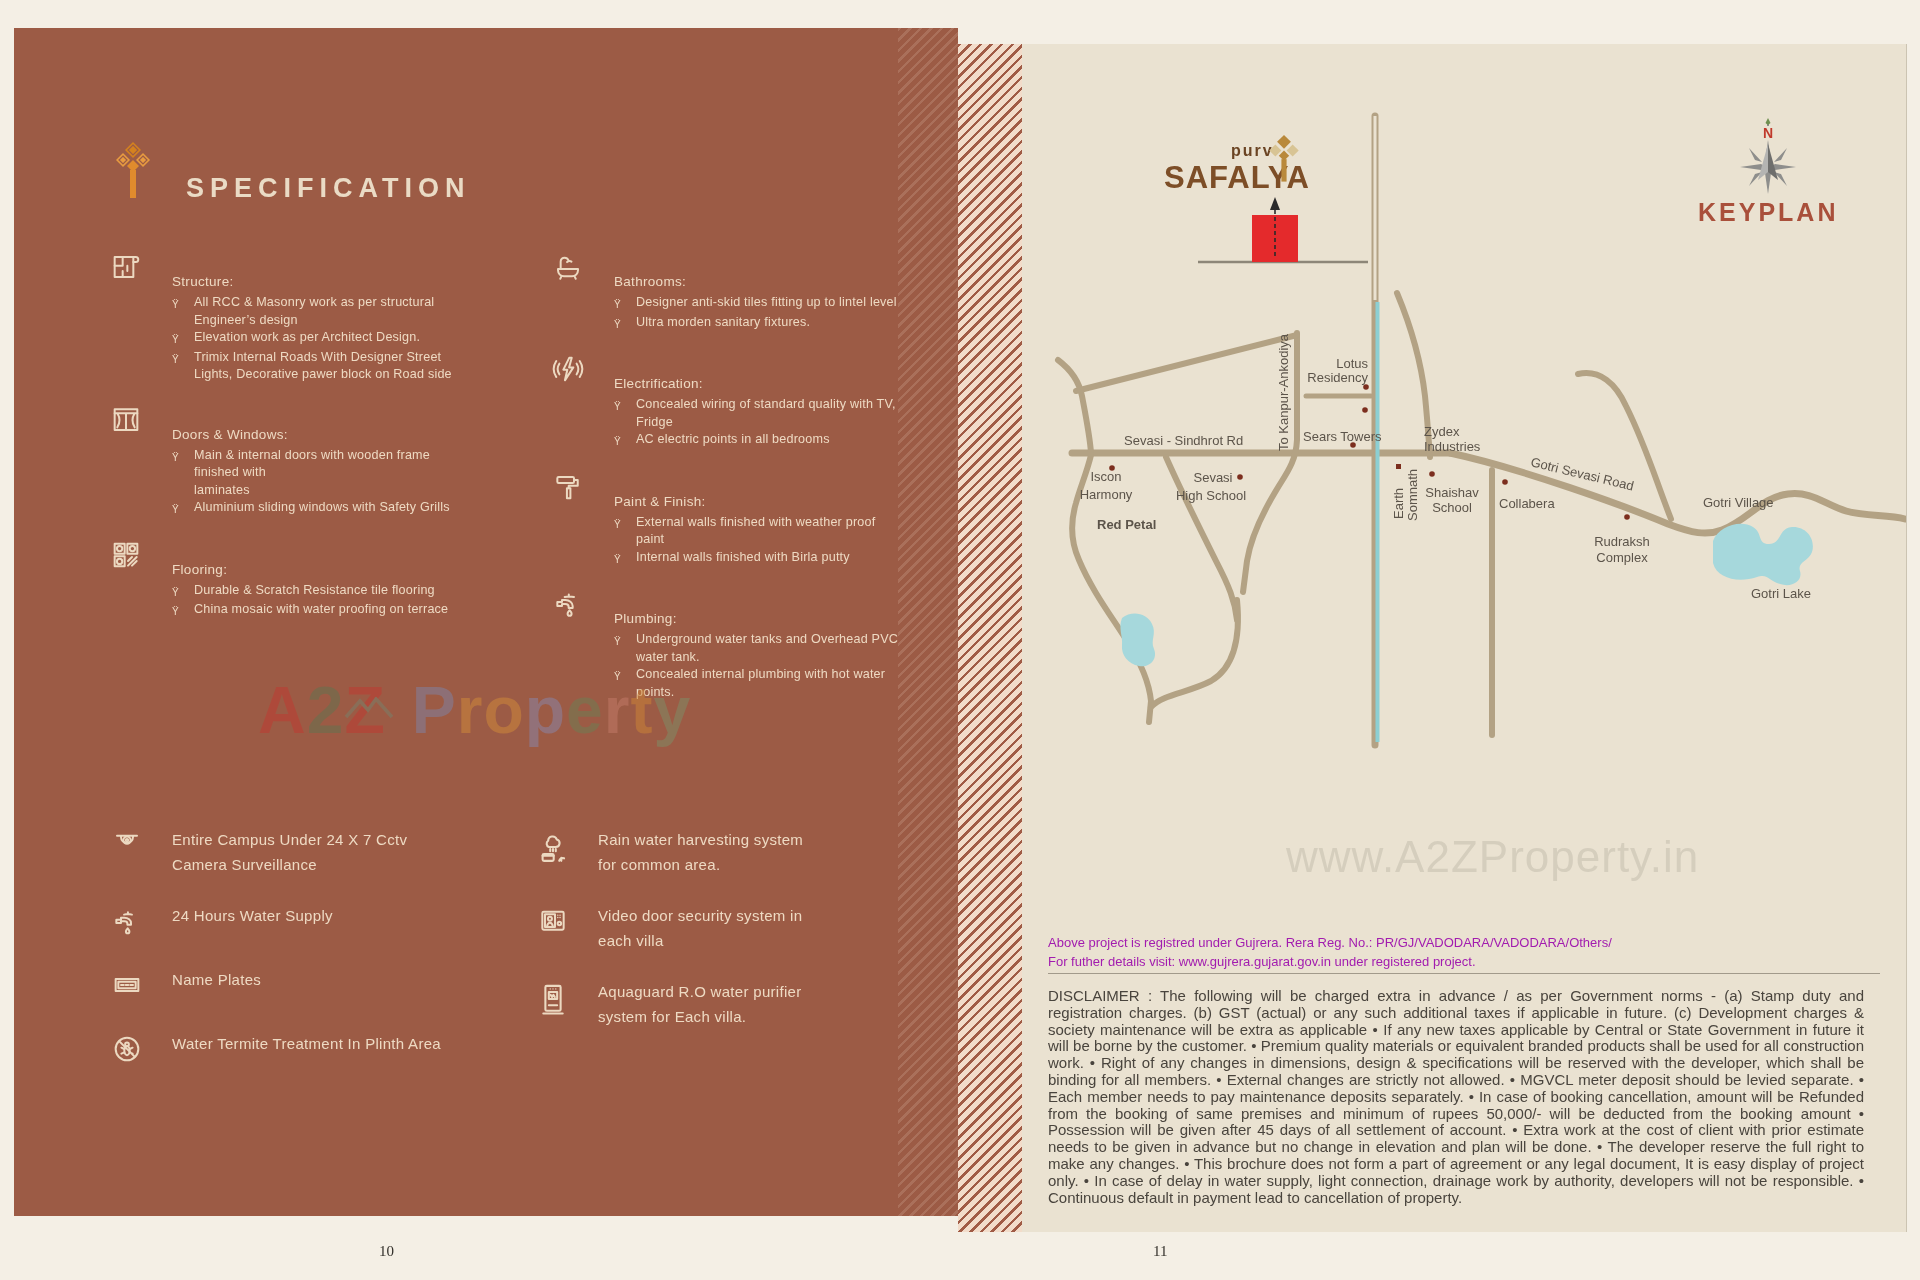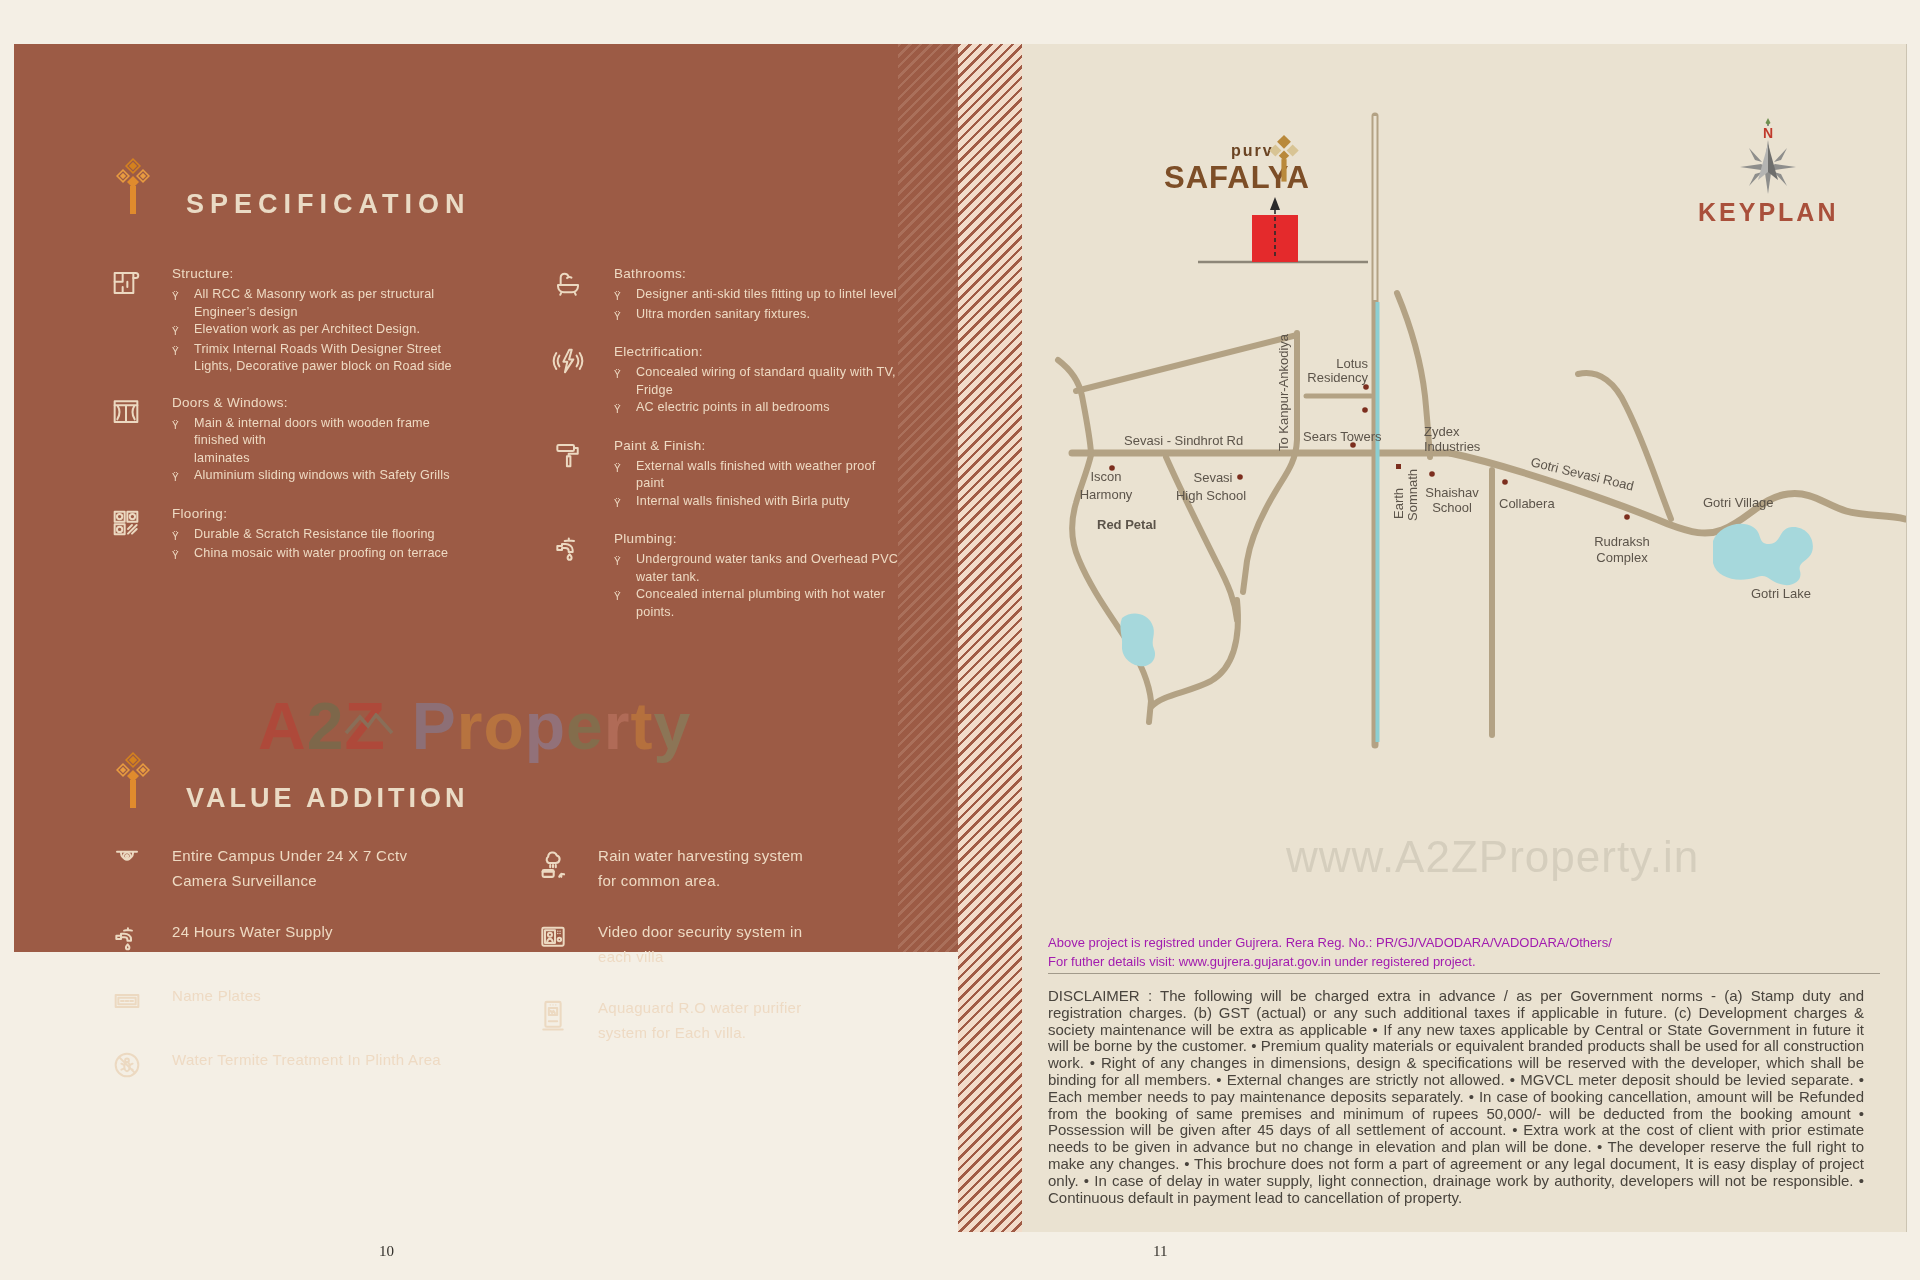--- a/index.html
+++ b/index.html
@@ -1,40 +1,40 @@
 <!DOCTYPE html>
 <html><head>
 <meta charset="utf-8">
 <style>
   html,body{margin:0;padding:0;background:#cfcabd;}
   .canvas{position:relative;width:1920px;height:1280px;background:#f4efe5;overflow:hidden;
           font-family:"Liberation Sans",sans-serif;}
 
   
-  .left-page{position:absolute;left:14px;top:44px;width:944px;height:908px;
+  .left-page{position:absolute;left:14px;top:28px;width:944px;height:1188px;
              background:#9c5b45;color:#eedac3;}
   .left-page::after{content:"";position:absolute;right:0;top:0;bottom:0;width:60px;
              background:repeating-linear-gradient(135deg,rgba(243,221,204,.16) 0 2.5px,transparent 2.5px 7.5px);}
   .stripe-band{position:absolute;left:958px;top:44px;width:64px;height:1188px;
              background:repeating-linear-gradient(135deg,#a05b45 0 2.5px,#f2dcca 2.5px 7.5px);}
 
   .sec-head{position:absolute;display:flex;align-items:flex-end;}
   #spec-head{left:96px;top:112px;}
   #value-head{left:96px;top:706px;}
   .sec-head .txt{margin-left:30px;font-size:27px;font-weight:700;letter-spacing:6px;
                  color:#eadbc5;line-height:1;padding-bottom:4px;}
   #value-head .txt{letter-spacing:4px;}
 
   .spec-body{position:absolute;left:96px;top:222px;display:grid;
              grid-template-columns:410px auto;column-gap:32px;}
   .value-body{position:absolute;left:96px;top:799px;display:grid;
              grid-template-columns:410px auto;column-gap:16px;}
   .g{display:flex;margin-bottom:19px;}
   .g-icon{flex:0 0 34px;margin-right:28px;padding-top:1px;}
-  .g-title{font-size:13.5px;margin-bottom:5px;letter-spacing:.3px;}
+  .g-title{font-size:13.5px;margin-bottom:5px;letter-spacing:.3px;margin-top:24px;}
   .b-row{display:flex;font-size:12.6px;line-height:17.5px;}
   .b-glyph{flex:0 0 22px;font-size:10px;padding-top:2px;}
   .b-text{white-space:pre-line;letter-spacing:.2px;}
   .g-note{font-size:12.6px;line-height:17.5px;white-space:pre-line;letter-spacing:.2px;}
 
   .v-item{display:flex;margin-bottom:26px;}
   .v-icon{flex:0 0 34px;margin-right:28px;padding-top:2px;}
   .v-text{font-size:15px;line-height:25px;white-space:pre-line;letter-spacing:.3px;}
 
   .ln{stroke:#ecd9c1;fill:none;stroke-width:1.5;stroke-linecap:round;stroke-linejoin:round;}
@@ -272,35 +272,20 @@
     </div>
 
     <div class="wm-left">
       <span class="wm-roof">
         <svg width="56" height="22" viewBox="0 0 56 22">
           <path d="M2 20L16 4l8 9 8-11 16 18" fill="none" stroke="#78806a" stroke-width="3.5"></path>
         </svg>
       </span><span class="wl0">A</span><span class="wl1">2</span><span class="wl2">Z</span><span class="wl3">P</span><span class="wl4">r</span><span class="wl5">o</span><span class="wl6">p</span><span class="wl7">e</span><span class="wl8">r</span><span class="wl9">t</span><span class="wl10">y</span>
     </div>
 
-    <div class="sec-head" id="value-head">
-      <span>
-        <svg width="46" height="62" viewBox="0 0 44 62">
-          <path d="M22 2l8 8-8 8-8-8z" fill="#d4811e"></path>
-          <path d="M12 13l7 7-7 7-7-7z" fill="#e89b40"></path>
-          <path d="M32 13l7 7-7 7-7-7z" fill="#e89b40"></path>
-          <path d="M22 20l6 6-6 6-6-6z" fill="#e08b2d"></path>
-          <path d="M22 5l5 5-5 5-5-5z" fill="none" stroke="#9c5b45" stroke-width="1.2"></path>
-          <path d="M12 16l4 4-4 4-4-4z" fill="none" stroke="#9c5b45" stroke-width="1.2"></path>
-          <path d="M32 16l4 4-4 4-4-4z" fill="none" stroke="#9c5b45" stroke-width="1.2"></path>
-          <path d="M22 30V58" stroke="#e08b2d" stroke-width="6"></path>
-        </svg>
-      </span>
-      <span class="txt">VALUE ADDITION</span>
-    </div>
 
     <div class="value-body">
       <div>
         <div class="v-item">
           <span class="v-icon">
             <svg width="34" height="32" viewBox="0 0 24 24">
                 <g class="ln">
               <path d="M4.5 5h15M7.5 5v1a4.5 4.5 0 0 0 9 0V5"></path>
               <circle cx="12" cy="8.4" r="2.7"></circle>
                   <circle cx="12" cy="8.4" r=".9"></circle>

